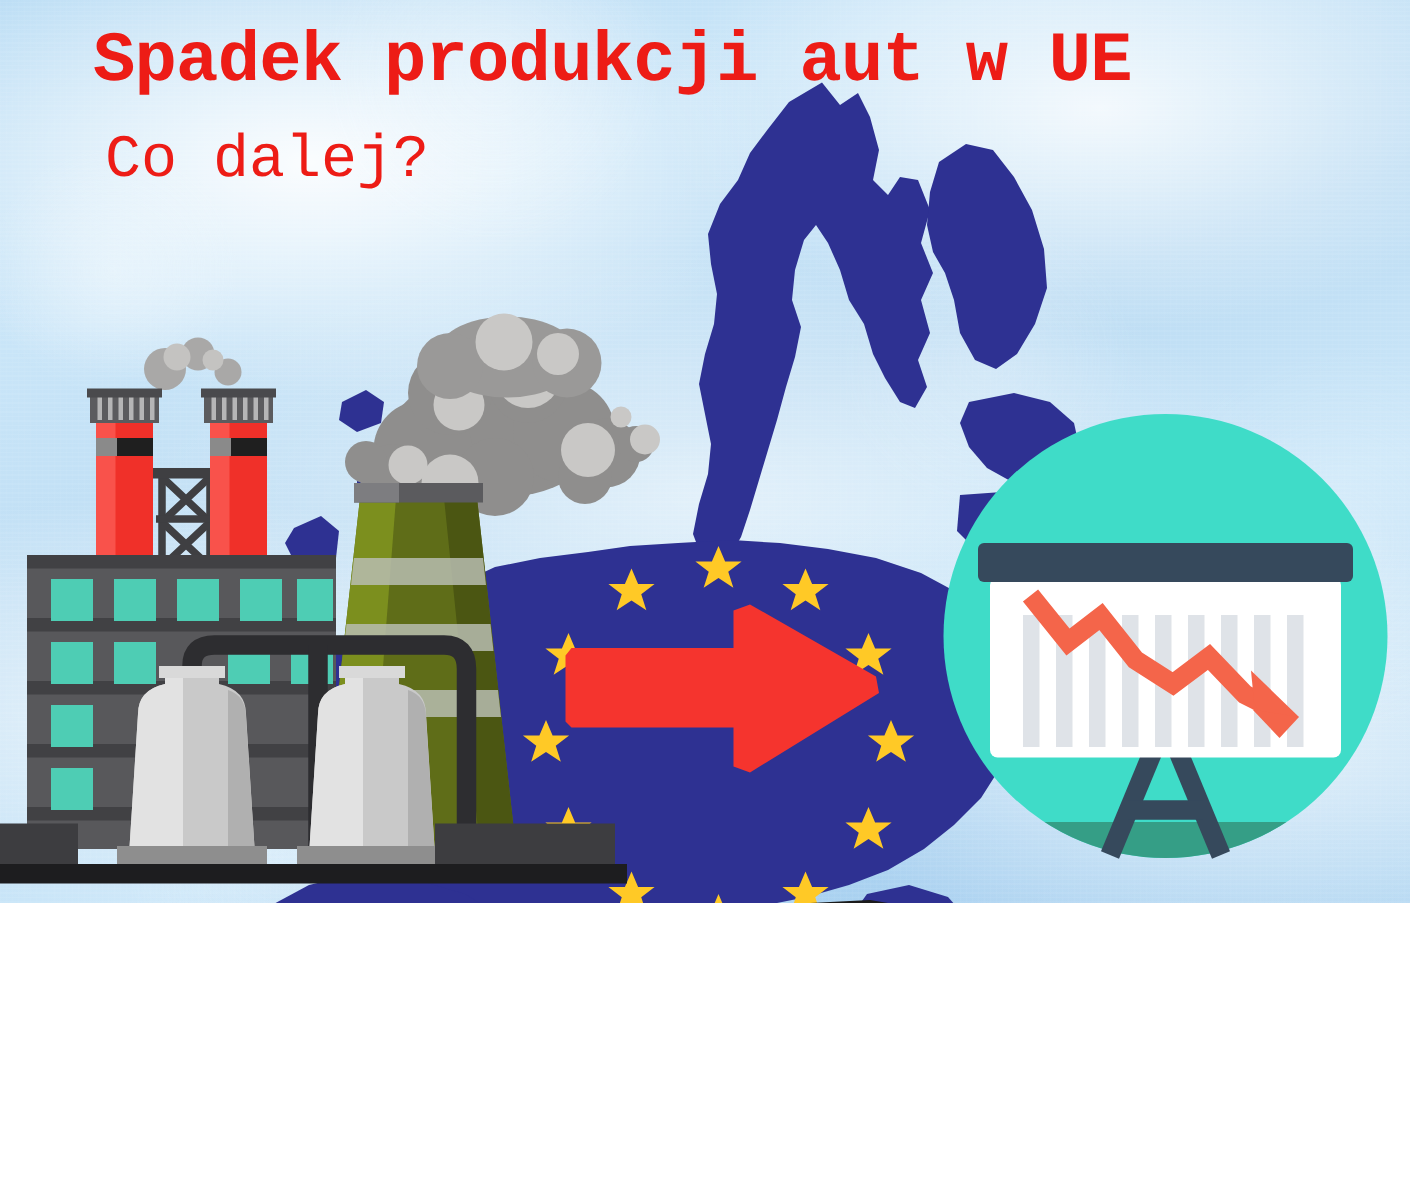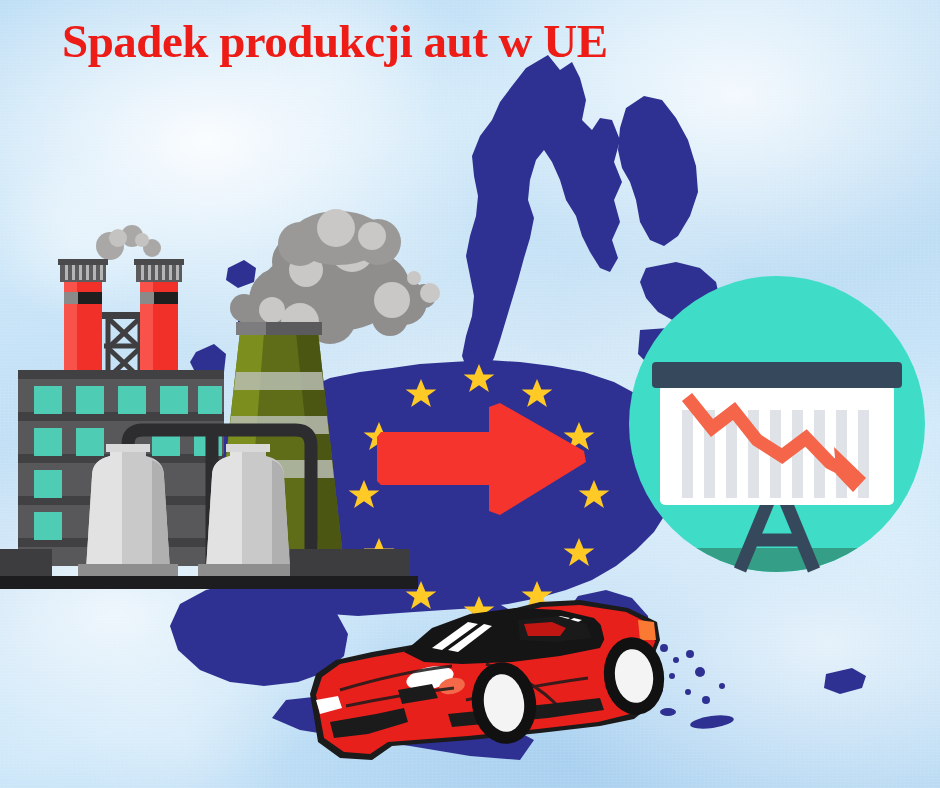--- a/index.html
+++ b/index.html
@@ -3,23 +3,23 @@
 <meta charset="utf-8">
 <style>
   html, body {
     margin: 0;
     padding: 0;
     background: #ffffff;
   }
   #poster {
     position: relative;
     width: 940px;
-    height: 788px;
+    height: 602px;
     overflow: hidden;
-    font-family: Liberation Serif, serif;
+    font-family: Liberation Mono, monospace;
     background: #cfe6f7;
   }
   
   .bg-base {
     position: absolute;
     inset: 0;
     background:
       radial-gradient(ellipse 55% 42% at 22% 18%, rgba(255,255,255,0.92) 0%, rgba(255,255,255,0.0) 62%),
       radial-gradient(ellipse 48% 38% at 78% 12%, rgba(255,255,255,0.80) 0%, rgba(255,255,255,0.0) 65%),
       radial-gradient(ellipse 60% 40% at 50% 55%, rgba(255,255,255,0.55) 0%, rgba(255,255,255,0.0) 70%),
@@ -442,15 +442,16 @@
       <ellipse cx="504" cy="703" rx="32" ry="41" transform="rotate(-8 504 703)" fill="#111111"></ellipse>
       <ellipse cx="504" cy="703" rx="20" ry="29" transform="rotate(-8 504 703)" fill="#f4f4f4"></ellipse>
 
       <ellipse cx="634" cy="676" rx="30" ry="39" transform="rotate(-8 634 676)" fill="#111111"></ellipse>
       <ellipse cx="634" cy="676" rx="19" ry="27" transform="rotate(-8 634 676)" fill="#f4f4f4"></ellipse>
     </g>
   </svg>
 
   <div class="headline-block">
     <h1 class="title-main">Spadek produkcji aut w UE</h1>
+    <p class="title-sub">Co dalej?</p>
   </div>
 
 </div>
 
 </body></html>

